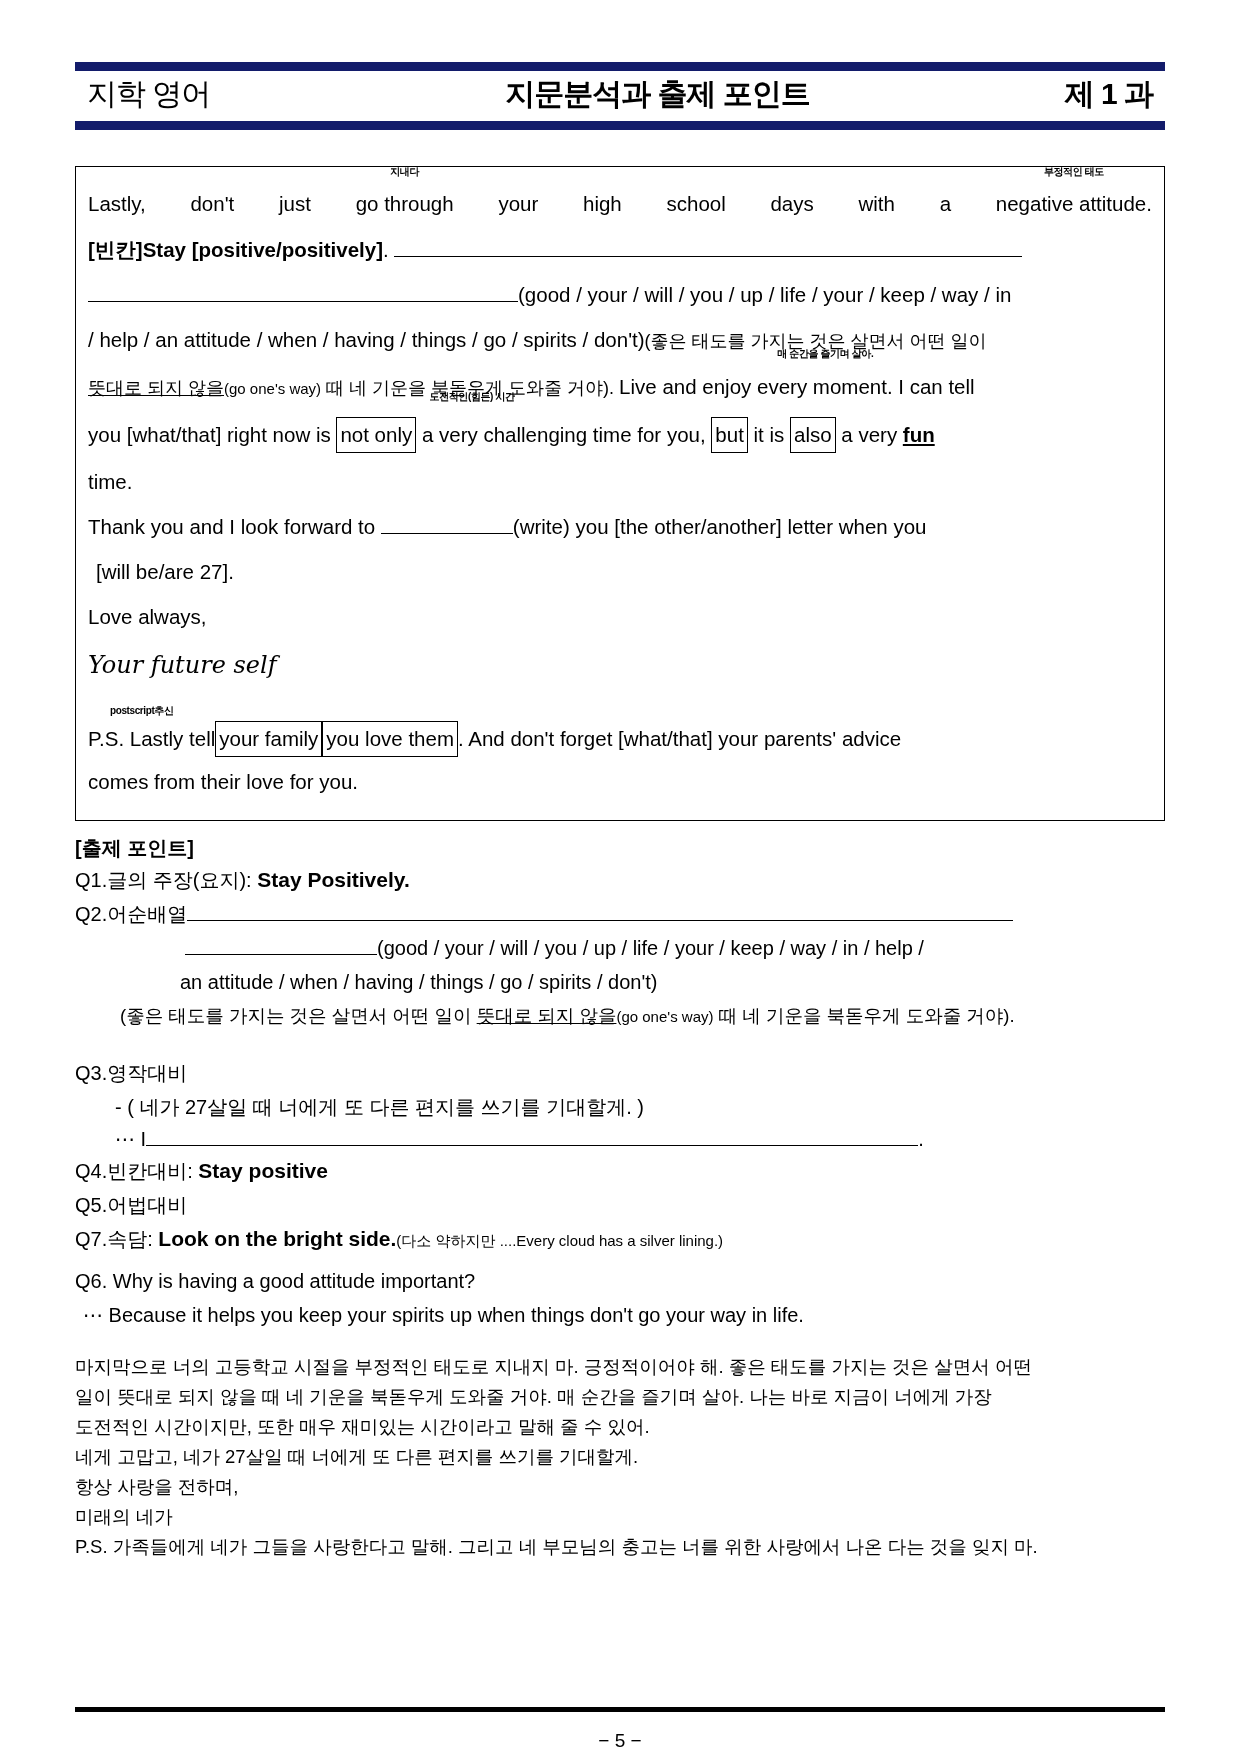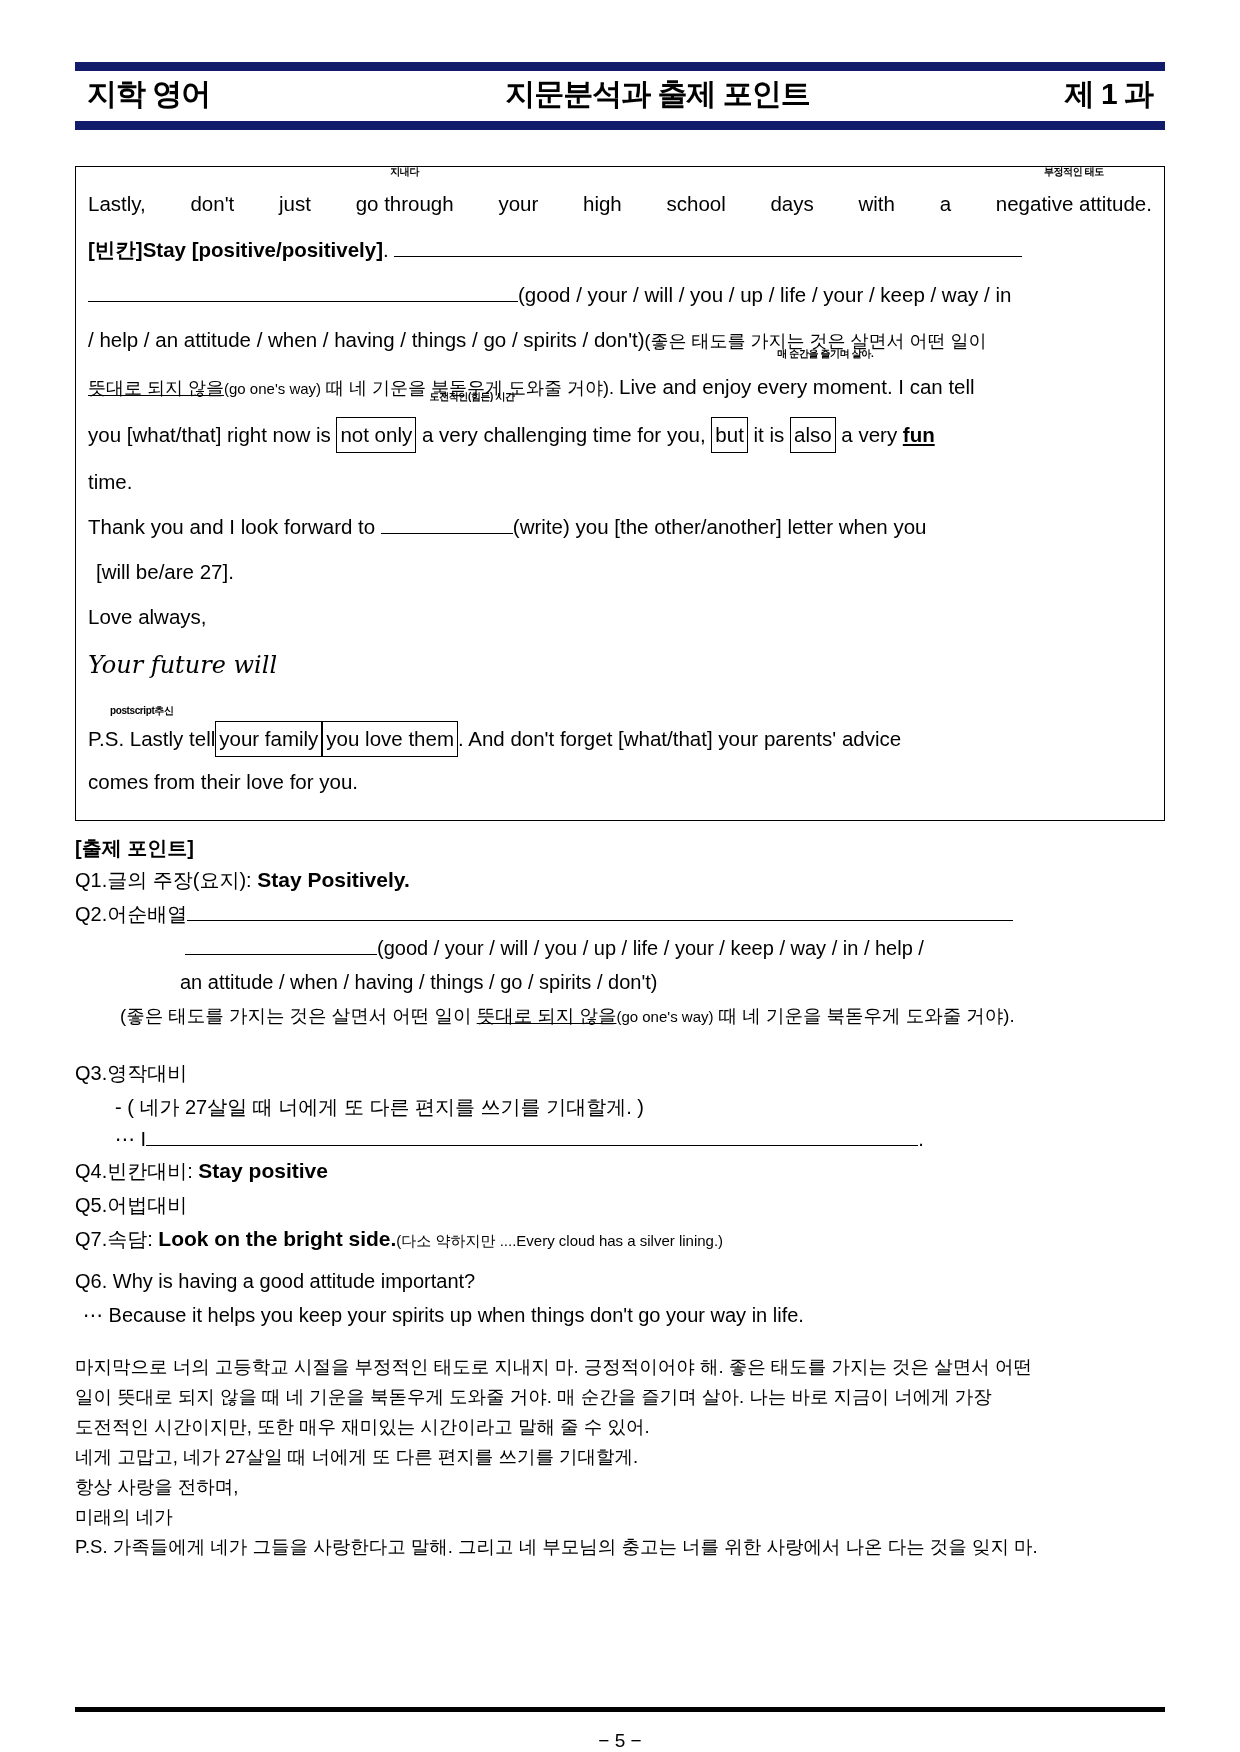--- a/index.html
+++ b/index.html
@@ -39,21 +39,21 @@
     width: 100%;
     margin-top: 2px;
   }
   .hdr-row {
     display: flex;
     align-items: baseline;
     justify-content: space-between;
     padding: 3px 12px 4px 12px;
   }
   .hdr-title {
-    font-weight: bold;
+    font-weight: normal;
     font-size: 30px;
     letter-spacing: -1px;
     white-space: nowrap;
   }
   .hdr-center {
     font-weight: bold;
     font-size: 30px;
     letter-spacing: -1px;
     white-space: nowrap;
     margin-left: 40px;
@@ -234,21 +234,21 @@
     </div>
 
     <div class="pline">time.</div>
 
     <div class="pline">
       <span>Thank  you  and  I  look  forward  to </span><span class="blank-line" style="width:132px;height:20px;"></span><span>(write)  you  [the other/another]  letter  when  you</span>
     </div>
 
     <div class="pline" style="padding-left:8px;">[will be/are 27].</div>
     <div class="pline">Love always,</div>
-    <div class="pline script" style="line-height:52px;">Your future will</div>
+    <div class="pline script" style="line-height:52px;">Your future self</div>
 
     <div class="pline" style="height:28px;"></div>
 
     <div class="pline" style="line-height:40px;">
       <span class="rb rt-left"><span class="rt" style="top:-14px;">postscript추신</span><span>P.S.  Lastly  tell </span></span><span class="boxed">your family</span><span class="boxed">you love them</span><span>. And  don't  forget  [what/that]  your  parents'  advice</span>
     </div>
 
     <div class="pline">comes  from  their  love  for  you.</div>
   </div>
 

